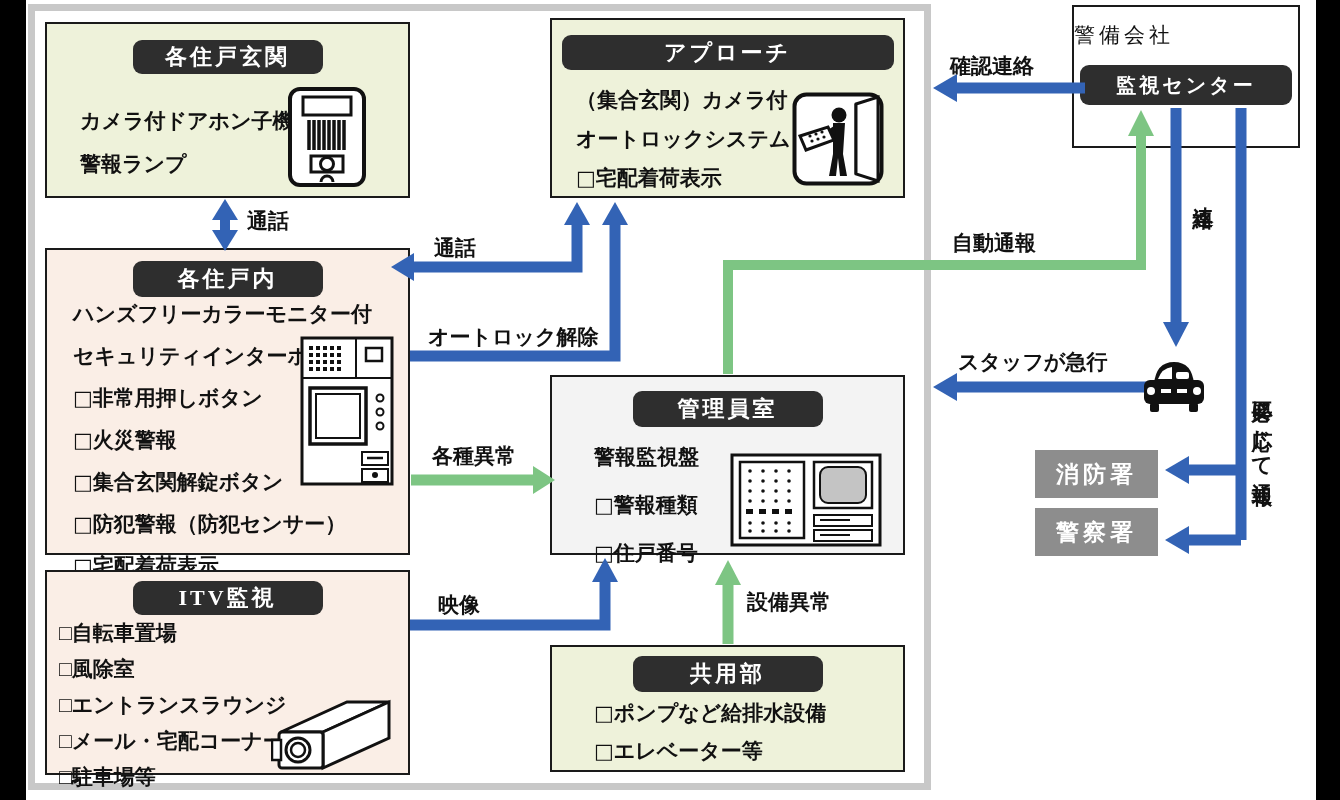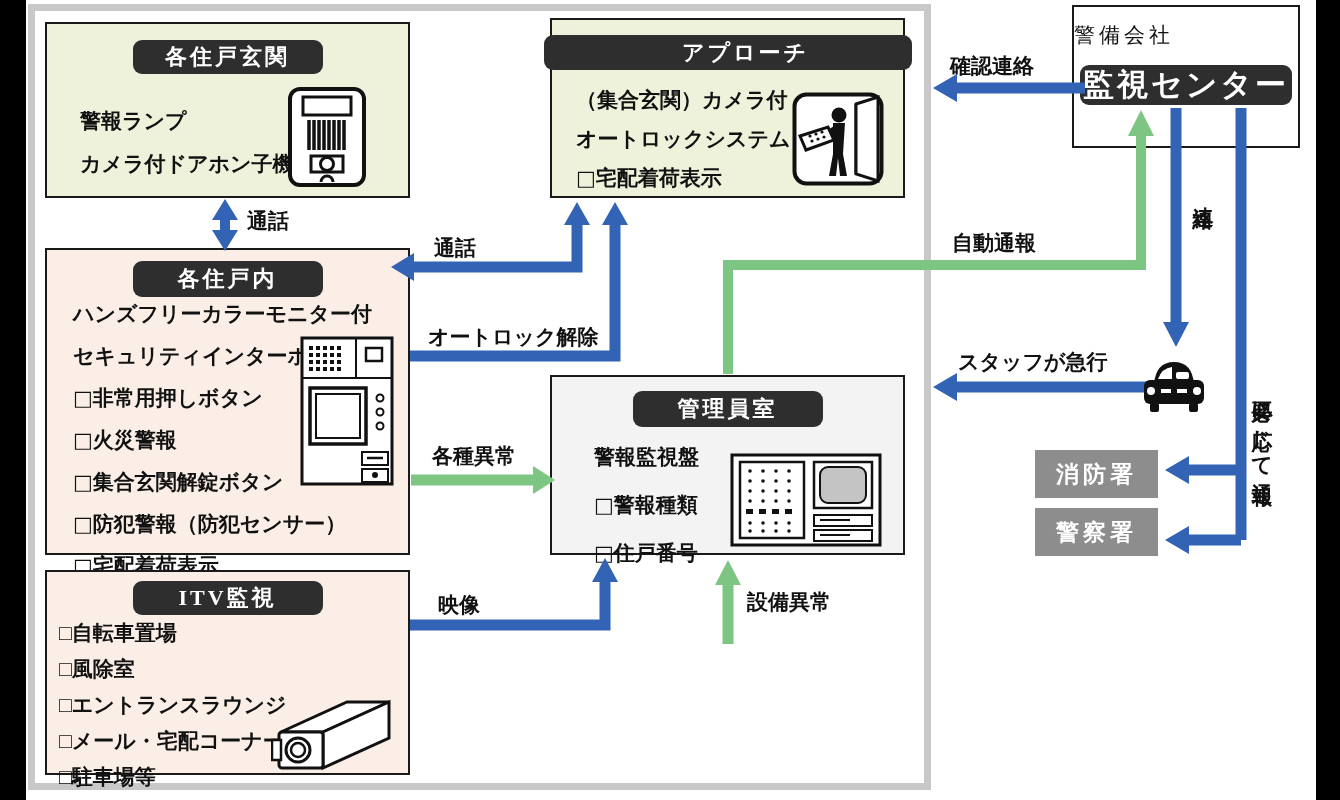--- a/index.html
+++ b/index.html
@@ -37,22 +37,22 @@
 <div class="canvas">
 
   <div class="black-bar" style="left:0;width:26px;"></div>
   <div class="black-bar" style="left:1316px;width:24px;"></div>
 
   <div class="frame"></div>
 
   <div class="dbox bg-green" style="left:45px;top:22px;width:365px;height:176px;">
     <div class="band" style="top:16px;width:190px;height:34px;">各住戸玄関</div>
     <div class="lines" style="left:33px;top:83px;gap:15px;">
+        <div class="box-line">カメラ付ドアホン子機</div>
         <div class="box-line">警報ランプ</div>
-        <div class="box-line">カメラ付ドアホン子機</div>
       </div>
     <svg class="icon" style="left:240px;top:62px;" width="80" height="102" viewBox="0 0 80 102">
       <rect x="3" y="3" width="74" height="96" rx="10" fill="#fff" stroke="#111" stroke-width="4"></rect>
       <rect x="16" y="11" width="48" height="18" fill="#fff" stroke="#111" stroke-width="3"></rect>
       <g stroke="#111" stroke-width="3.5">
         <line x1="22" y1="34" x2="22" y2="64"></line>
           <line x1="27" y1="34" x2="27" y2="64"></line>
         <line x1="32" y1="34" x2="32" y2="64"></line>
           <line x1="37" y1="34" x2="37" y2="64"></line>
         <line x1="42" y1="34" x2="42" y2="64"></line>
@@ -60,21 +60,21 @@
         <line x1="52" y1="34" x2="52" y2="64"></line>
           <line x1="57" y1="34" x2="57" y2="64"></line>
       </g>
       <rect x="24" y="70" width="32" height="16" fill="#fff" stroke="#111" stroke-width="3"></rect>
       <circle cx="40" cy="78" r="6.5" fill="#fff" stroke="#111" stroke-width="3"></circle>
       <path d="M34,96 a6,6 0 0 1 12,0" fill="none" stroke="#111" stroke-width="3"></path>
     </svg>
   </div>
 
   <div class="dbox bg-green" style="left:550px;top:18px;width:355px;height:180px;">
-    <div class="band" style="top:15px;width:332px;height:35px;padding-left:36px;">アプローチ</div>
+    <div class="band" style="top:15px;width:332px;height:35px;">アプローチ</div>
     <div class="lines" style="left:24px;top:66px;gap:11px;">
         <div class="box-line">（集合玄関）カメラ付</div>
         <div class="box-line">オートロックシステム</div>
         <div class="box-line">□宅配着荷表示</div>
       </div>
     <svg class="icon" style="left:240px;top:72px;" width="92" height="94" viewBox="0 0 92 94">
       <rect x="2.5" y="2.5" width="87" height="89" rx="12" fill="#fff" stroke="#111" stroke-width="4"></rect>
       <line x1="64" y1="12" x2="64" y2="82" stroke="#111" stroke-width="3"></line>
       <polygon points="64,12 86,5 86,89 64,82" fill="#fff" stroke="#111" stroke-width="3"></polygon>
       <circle cx="47" cy="23" r="7.5" fill="#111"></circle>
@@ -87,21 +87,21 @@
           <circle cx="30" cy="40" r="1.6"></circle>
         <circle cx="20" cy="49" r="1.6"></circle>
           <circle cx="26" cy="47" r="1.6"></circle>
           <circle cx="32" cy="45" r="1.6"></circle>
       </g>
     </svg>
   </div>
 
   <div class="dbox bg-white" style="left:1072px;top:5px;width:228px;height:143px;">
     <div class="co-title" style="top:14px;">警備会社</div>
-    <div class="band" style="top:58px;width:212px;height:40px;font-size:31px;">監視センター</div>
+    <div class="band" style="top:58px;width:212px;height:40px;font-size:20px;">監視センター</div>
   </div>
 
   <div class="dbox bg-pink" style="left:45px;top:248px;width:365px;height:307px;">
     <div class="band" style="top:11px;width:190px;height:36px;text-align:right;">各住戸内</div>
     <div class="lines" style="left:26px;top:50px;gap:14px;">
         <div class="box-line">ハンズフリーカラーモニター付</div>
         <div class="box-line">セキュリティインターホン</div>
         <div class="box-line">□非常用押しボタン</div>
         <div class="box-line">□火災警報</div>
         <div class="box-line">□集合玄関解錠ボタン</div>
@@ -208,20 +208,27 @@
       </g>
       <rect x="84" y="9" width="58" height="46" fill="#fff" stroke="#111" stroke-width="2.5"></rect>
       <rect x="90" y="14" width="46" height="36" rx="8" fill="#c4c4c4" stroke="#111" stroke-width="2"></rect>
       <rect x="84" y="62" width="58" height="11" fill="#fff" stroke="#111" stroke-width="2"></rect>
       <line x1="90" y1="67" x2="120" y2="67" stroke="#111" stroke-width="2"></line>
       <rect x="84" y="77" width="58" height="11" fill="#fff" stroke="#111" stroke-width="2"></rect>
       <line x1="90" y1="82" x2="120" y2="82" stroke="#111" stroke-width="2"></line>
     </svg>
   </div>
 
+  <div class="dbox bg-green" style="left:550px;top:645px;width:355px;height:127px;">
+    <div class="band" style="top:9px;width:190px;height:36px;">共用部</div>
+    <div class="lines" style="left:42px;top:52px;gap:10px;">
+        <div class="box-line">□ポンプなど給排水設備</div>
+        <div class="box-line">□エレベーター等</div>
+      </div>
+  </div>
 
   <div class="station" style="left:1035px;top:450px;width:123px;height:48px;">消防署</div>
   <div class="station" style="left:1035px;top:508px;width:123px;height:48px;">警察署</div>
 
   <svg class="icon" style="left:1142px;top:352px;z-index:6;" width="64" height="62" viewBox="0 0 64 62">
     <path d="M12,32 Q14,10 32,10 Q50,10 52,32 Z" fill="#111"></path>
     <rect x="2" y="28" width="60" height="24" rx="6" fill="#111"></rect>
     <path d="M16,27 Q20,16 30,15 L30,27 Z" fill="#fff"></path>
     <rect x="34" y="20" width="13" height="7" rx="2" fill="#fff"></rect>
     <circle cx="9" cy="39" r="4" fill="#fff"></circle>

